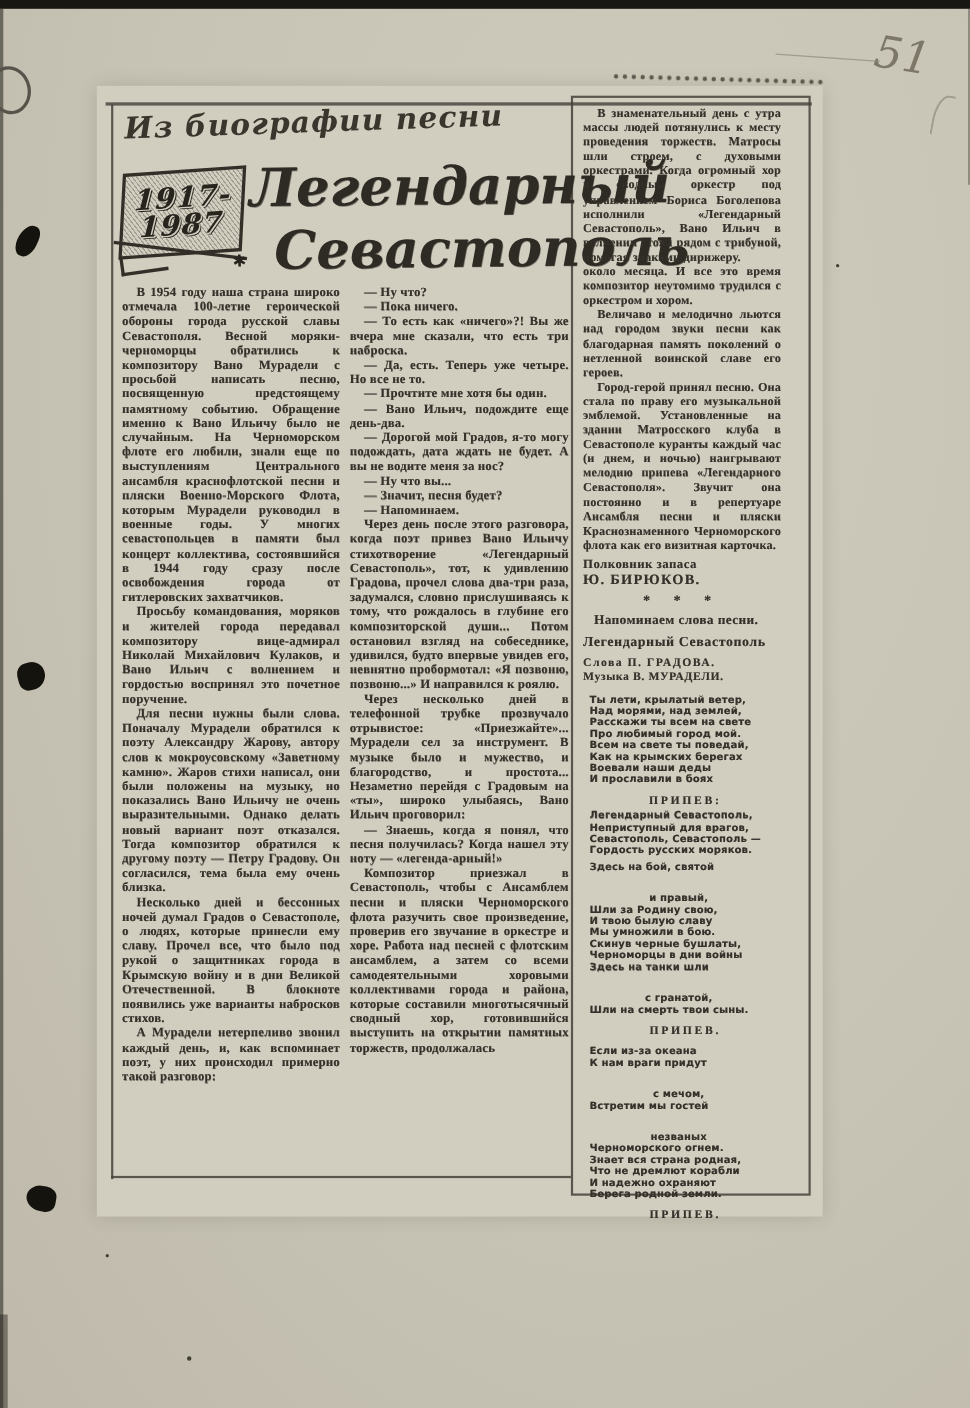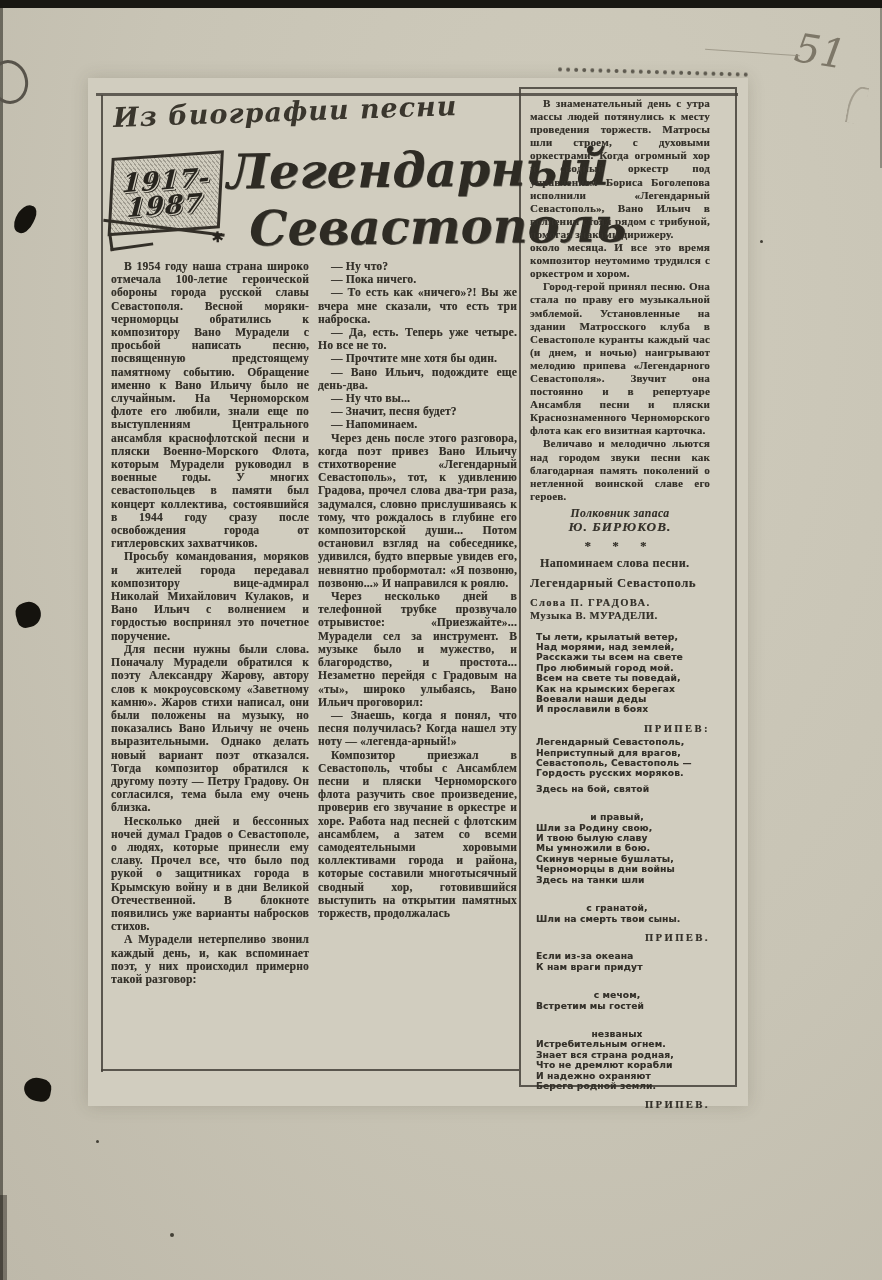--- a/index.html
+++ b/index.html
@@ -60,35 +60,35 @@
 
   
   .col{position:absolute;font-family:"Liberation Serif",serif;font-weight:bold;color:#34312a;
        text-align:justify;letter-spacing:.2px;text-shadow:.3px .3px .4px rgba(42,38,30,.45);}
   .col-1{left:111px;top:260px;width:198px;font-size:11.5px;line-height:13.2px;}
   .col-2{left:318px;top:260px;width:199px;font-size:11.5px;line-height:13.2px;}
   .col-3{left:530px;top:97px;width:180px;font-size:11px;line-height:13.1px;}
   .para{text-indent:13px;margin:0;}
   .para--noindent{text-indent:0;}
 
-  .byline{margin-top:4px;text-align:center;font-style:italic;}
+  .byline{margin-top:4px;text-align:left;}
   .byline-rank{font-size:11.5px;letter-spacing:.5px;}
   .byline-name{font-size:13px;letter-spacing:1.2px;}
   .stars{text-align:center;font-size:13px;letter-spacing:9px;margin:6px 0 5px;}
   .intro{text-indent:10px;font-size:12px;letter-spacing:.4px;}
   .song-title{text-align:left;font-size:12.5px;letter-spacing:.6px;margin-top:7px;}
   .credits{margin-top:6px;font-size:10.5px;}
   .credit-words{letter-spacing:1.4px;}
   .credit-music{text-align:left;letter-spacing:.6px;}
 
   .lyrics{margin-top:9px;padding-left:6px;font-family:"DejaVu Sans",sans-serif;
           font-size:9px;line-height:10.4px;letter-spacing:.2px;text-align:left;}
   .ly{white-space:nowrap;}
   .ly--right{text-align:center;padding-right:12px;margin-top:18px;}
-  .ly--label{font-family:"Liberation Serif",serif;font-size:10.5px;text-align:right;
+  .ly--label{font-family:"Liberation Serif",serif;font-size:10.5px;text-align:center;
              letter-spacing:2.5px;margin:4px 0 3px;}
   .ly--gap{height:5px;}
 </style>
 </head>
 <body>
 
 <div class="page">
 
   <div class="edge-top"></div>
   <div class="edge-left"></div>
@@ -140,35 +140,36 @@
       <div class="para">А Мурадели нетерпеливо звонил каждый день, и, как вспоминает поэт, у них происходил примерно такой разговор:</div>
     </div>
 
   <div class="col col-2">
       <div class="para">— Ну что?</div>
       <div class="para">— Пока ничего.</div>
       <div class="para">— То есть как «ничего»?! Вы же вчера мне сказали, что есть три наброска.</div>
       <div class="para">— Да, есть. Теперь уже четыре. Но все не то.</div>
       <div class="para">— Прочтите мне хотя бы один.</div>
       <div class="para">— Вано Ильич, подождите еще день-два.</div>
+      <div class="para">— Дорогой мой Градов, я-то могу подождать, дата ждать не будет. А вы не водите меня за нос?</div>
       <div class="para">— Ну что вы...</div>
       <div class="para">— Значит, песня будет?</div>
       <div class="para">— Напоминаем.</div>
       <div class="para">Через день после этого разговора, когда поэт привез Вано Ильичу стихотворение «Легендарный Севастополь», тот, к удивлению Градова, прочел слова два-три раза, задумался, словно прислушиваясь к тому, что рождалось в глубине его композиторской души... Потом остановил взгляд на собеседнике, удивился, будто впервые увидев его, невнятно пробормотал: «Я позвоню, позвоню...» И направился к роялю.</div>
       <div class="para">Через несколько дней в телефонной трубке прозвучало отрывистое: «Приезжайте»... Мурадели сел за инструмент. В музыке было и мужество, и благородство, и простота... Незаметно перейдя с Градовым на «ты», широко улыбаясь, Вано Ильич проговорил:</div>
       <div class="para">— Знаешь, когда я понял, что песня получилась? Когда нашел эту ноту — «легенда-арный!»</div>
       <div class="para">Композитор приезжал в Севастополь, чтобы с Ансамблем песни и пляски Черноморского флота разучить свое произведение, проверив его звучание в оркестре и хоре. Работа над песней с флотским ансамблем, а затем со всеми самодеятельными хоровыми коллективами города и района, которые составили многотысячный сводный хор, готовившийся выступить на открытии памятных торжеств, продолжалась</div>
     </div>
 
   <div class="col col-3">
     <div>
         <div class="para">В знаменательный день с утра массы людей потянулись к месту проведения торжеств. Матросы шли строем, с духовыми оркестрами. Когда огромный хор и сводный оркестр под управлением Бориса Боголепова исполнили «Легендарный Севастополь», Вано Ильич в волнении стоял рядом с трибуной, помогая знаками дирижеру.</div>
         <div class="para para--noindent">около месяца. И все это время композитор неутомимо трудился с оркестром и хором.</div>
+        <div class="para">Величаво и мелодично льются над городом звуки песни как благодарная память поколений о нетленной воинской славе его героев.</div>
         <div class="para">Город-герой принял песню. Она стала по праву его музыкальной эмблемой. Установленные на здании Матросского клуба в Севастополе куранты каждый час (и днем, и ночью) наигрывают мелодию припева «Легендарного Севастополя». Звучит она постоянно и в репертуаре Ансамбля песни и пляски Краснознаменного Черноморского флота как его визитная карточка.</div>
-        <div class="para">Величаво и мелодично льются над городом звуки песни как благодарная память поколений о нетленной воинской славе его героев.</div>
       </div>
     <div class="byline">
       <div class="byline-rank">Полковник запаса</div>
       <div class="byline-name">Ю. БИРЮКОВ.</div>
     </div>
     <div class="stars">* * *</div>
     <div class="intro">Напоминаем слова песни.</div>
     <div class="song-title">Легендарный Севастополь</div>
     <div class="credits">
       <div class="credit-words">Слова П. ГРАДОВА.</div>
@@ -201,21 +202,21 @@
         <div class="ly ly--right">с гранатой,</div>
         <div class="ly">Шли на смерть твои сыны.</div>
         <div class="ly ly--gap">&nbsp;</div>
         <div class="ly ly--label">ПРИПЕВ.</div>
         <div class="ly ly--gap">&nbsp;</div>
         <div class="ly">Если из-за океана</div>
         <div class="ly">К нам враги придут</div>
         <div class="ly ly--right">с мечом,</div>
         <div class="ly">Встретим мы гостей</div>
         <div class="ly ly--right">незваных</div>
-        <div class="ly">Истребительным огнем.</div>
+        <div class="ly">Черноморского огнем.</div>
         <div class="ly">Знает вся страна родная,</div>
         <div class="ly">Что не дремлют корабли</div>
         <div class="ly">И надежно охраняют</div>
         <div class="ly">Берега родной земли.</div>
         <div class="ly ly--gap">&nbsp;</div>
         <div class="ly ly--label">ПРИПЕВ.</div>
       </div>
   </div>
 
 </div>

